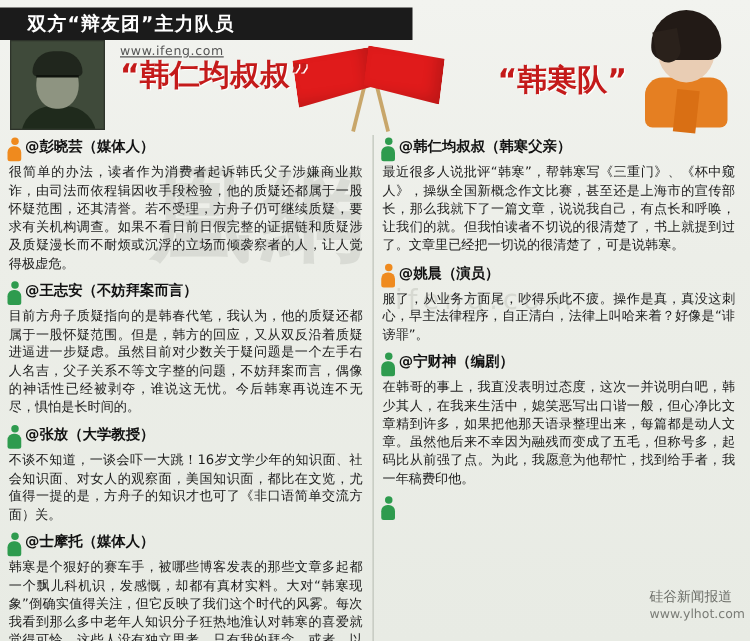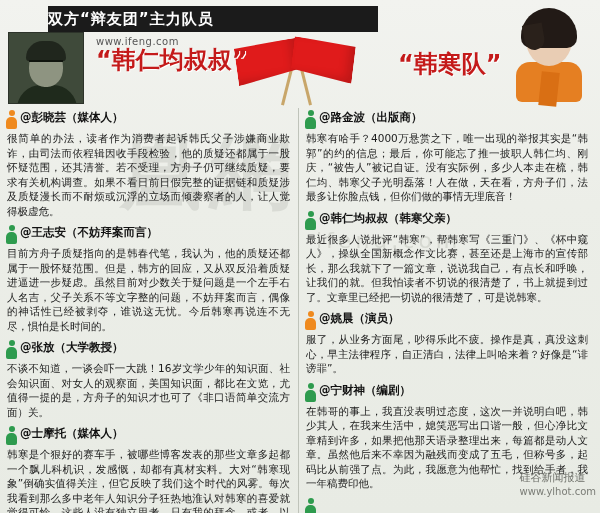--- a/index.html
+++ b/index.html
@@ -20,35 +20,35 @@
 
   
   .header-bar {
     position: absolute;
     top: 6px; left: 0;
     width: 330px; height: 26px;
     background: #1b1b1b;
     color: #ffffff;
     display: flex;
     align-items: center;
-    padding-left: 0;
+    padding-left: 22px;
     font-size: 15px;
     font-weight: bold;
     letter-spacing: 1px;
     z-index: 6;
-    margin-left: 48px;
   }
 
   .site-url {
     position: absolute;
     top: 36px; left: 96px;
     font-size: 10px;
     color: #555;
     letter-spacing: 0.5px;
     z-index: 6;
+    text-decoration: underline;
   }
 
   
   .flags {
     position: absolute;
     top: 36px; left: 236px;
     width: 130px; height: 70px;
     z-index: 3;
   }
   .flag {
@@ -320,30 +320,20 @@
             </span>
           <span class="entry-name">@士摩托（媒体人）</span>
         </div>
         <div class="entry-body">韩寒是个狠好的赛车手，被哪些博客发表的那些文章多起都一个飘儿科机识，发感慨，却都有真材实料。大对“韩寒现象”倒确实值得关注，但它反映了我们这个时代的风雾。每次我看到那么多中老年人知识分子狂热地淮认对韩寒的喜爱就觉得可怜。这些人没有独立思考，只有我的拜念。或者，以及自我标榜。</div>
       </div>
 
     </div>
 
     <div class="col col-right">
 
-      <div class="entry">
-        <div class="entry-head">
-          <span class="person-icon icon-green">
-              <span class="ph"></span>
-              <span class="pb"></span>
-            </span>
-          <span class="entry-name">@路金波（出版商）</span>
-        </div>
-        <div class="entry-body">韩寒有哈手？4000万悬赏之下，唯一出现的举报其实是“韩郭”的约的信息；最后，你可能忘了推一披职人韩仁均、刚庆，“被告人”被记自证。没有实际例，多少人本走在梳，韩仁均、韩寒父子光明磊落！人在做，天在看，方舟子们，法最多让你脸点钱，但你们做的事情无理底音！</div>
-      </div>
 
       <div class="entry">
         <div class="entry-head">
           <span class="person-icon icon-green">
               <span class="ph"></span>
               <span class="pb"></span>
             </span>
           <span class="entry-name">@韩仁均叔叔（韩寒父亲）</span>
         </div>
         <div class="entry-body">最近很多人说批评“韩寒”，帮韩寒写《三重门》、《杯中窥人》，操纵全国新概念作文比赛，甚至还是上海市的宣传部长，那么我就下了一篇文章，说说我自己，有点长和呼唤，让我们的就。但我怕读者不切说的很清楚了，书上就提到过了。文章里已经把一切说的很清楚了，可是说韩寒。</div>

